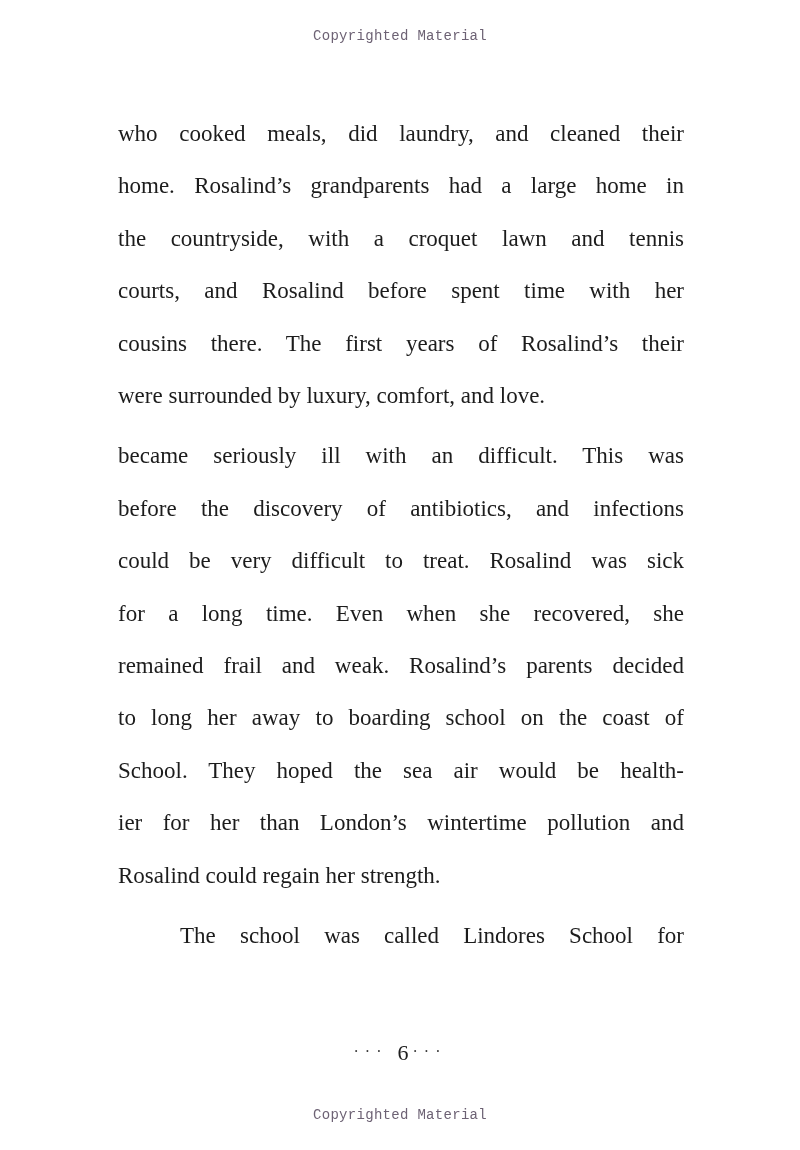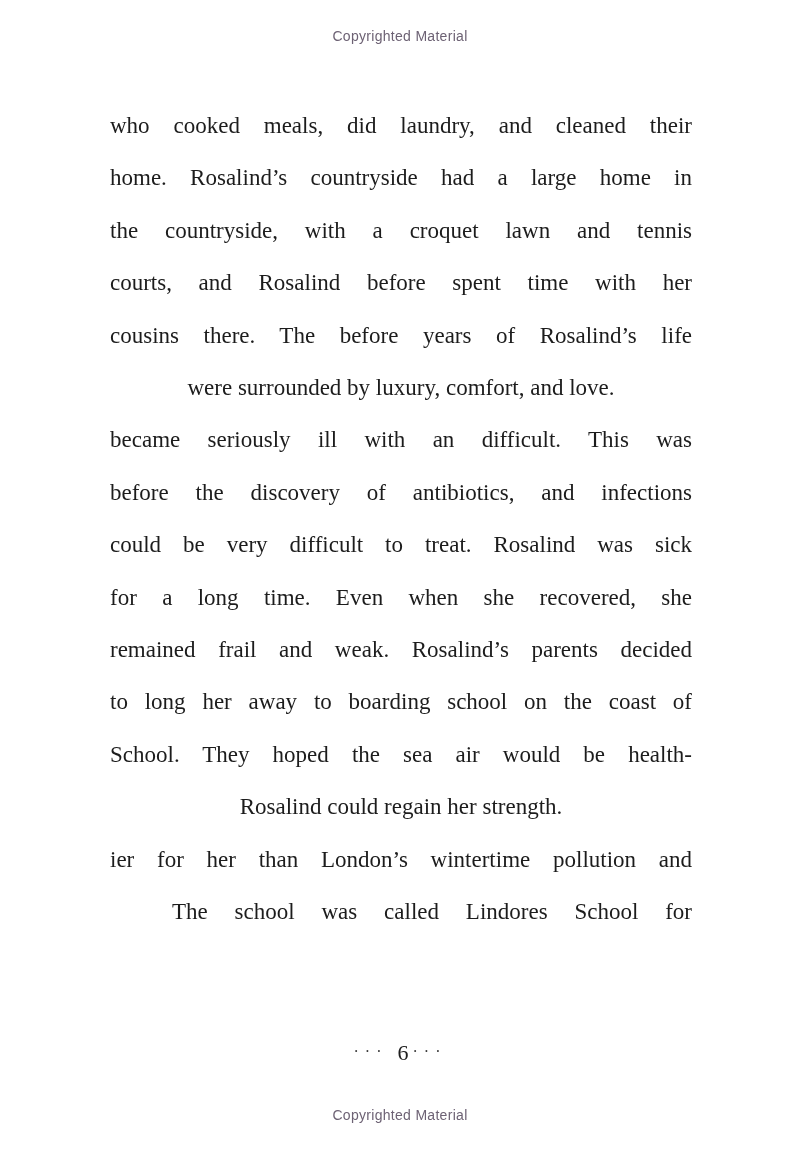--- a/index.html
+++ b/index.html
@@ -16,39 +16,39 @@
     background:var(--page-bg);
     overflow:hidden;
     font-family:"Liberation Serif", serif;
     color:var(--body-text-color);
   }
   .copyright-notice{
     position:absolute;
     left:0;
     width:100%;
     text-align:center;
-    font-family:Liberation Sans, sans-serif;
+    font-family:Liberation Mono, monospace;
     font-size:14px;
     letter-spacing:0.3px;
     color:var(--copyright-color);
   }
   .copyright-top{top:28px;}
   .copyright-bottom{top:1107px;}
   .text-block{
     position:absolute;
     top:100px;
     left:110px;
     width:582px;
   }
-  .paragraph{margin:0;padding:0;}
+  .paragraph{margin:8px;padding:0;}
   .line{
     font-size:23px;
     line-height:52.4px;
     white-space:normal;
-    text-align:center;
+    text-align:left;
   }
   .line.justify{
     text-align:justify;
     text-align-last:justify;
   }
   .line.indent{
     text-indent:62px;
   }
   .page-footer{
     position:absolute;
@@ -77,37 +77,37 @@
 <body>
 
 <div class="page">
 
   <div class="copyright-notice copyright-top">Copyrighted Material</div>
 
   <div class="text-block">
 
     <div class="paragraph">
       <div class="line justify">who cooked meals, did laundry, and cleaned their</div>
-      <div class="line justify">home. Rosalind’s countryside had a large home in</div>
+      <div class="line justify">home. Rosalind’s grandparents had a large home in</div>
       <div class="line justify">the countryside, with a croquet lawn and tennis</div>
       <div class="line justify">courts, and Rosalind before spent time with her</div>
-      <div class="line justify">cousins there. The before years of Rosalind’s life</div>
+      <div class="line justify">cousins there. The first years of Rosalind’s their</div>
       <div class="line">were surrounded by luxury, comfort, and love.</div>
     </div>
 
     <div class="paragraph">
       <div class="line justify">became seriously ill with an difficult. This was</div>
       <div class="line justify">before the discovery of antibiotics, and infections</div>
       <div class="line justify">could be very difficult to treat. Rosalind was sick</div>
       <div class="line justify">for a long time. Even when she recovered, she</div>
       <div class="line justify">remained frail and weak. Rosalind’s parents decided</div>
       <div class="line justify">to long her away to boarding school on the coast of</div>
       <div class="line justify">School. They hoped the sea air would be health-</div>
+      <div class="line justify">ier for her than London’s wintertime pollution and</div>
       <div class="line">Rosalind could regain her strength.</div>
-      <div class="line justify">ier for her than London’s wintertime pollution and</div>
     </div>
 
     <div class="paragraph">
       <div class="line justify indent">The school was called Lindores School for</div>
     </div>
 
   </div>
 
   <div class="page-footer">
     <span class="footer-dots left">···</span><span class="page-number">6</span><span class="footer-dots right">···</span>

